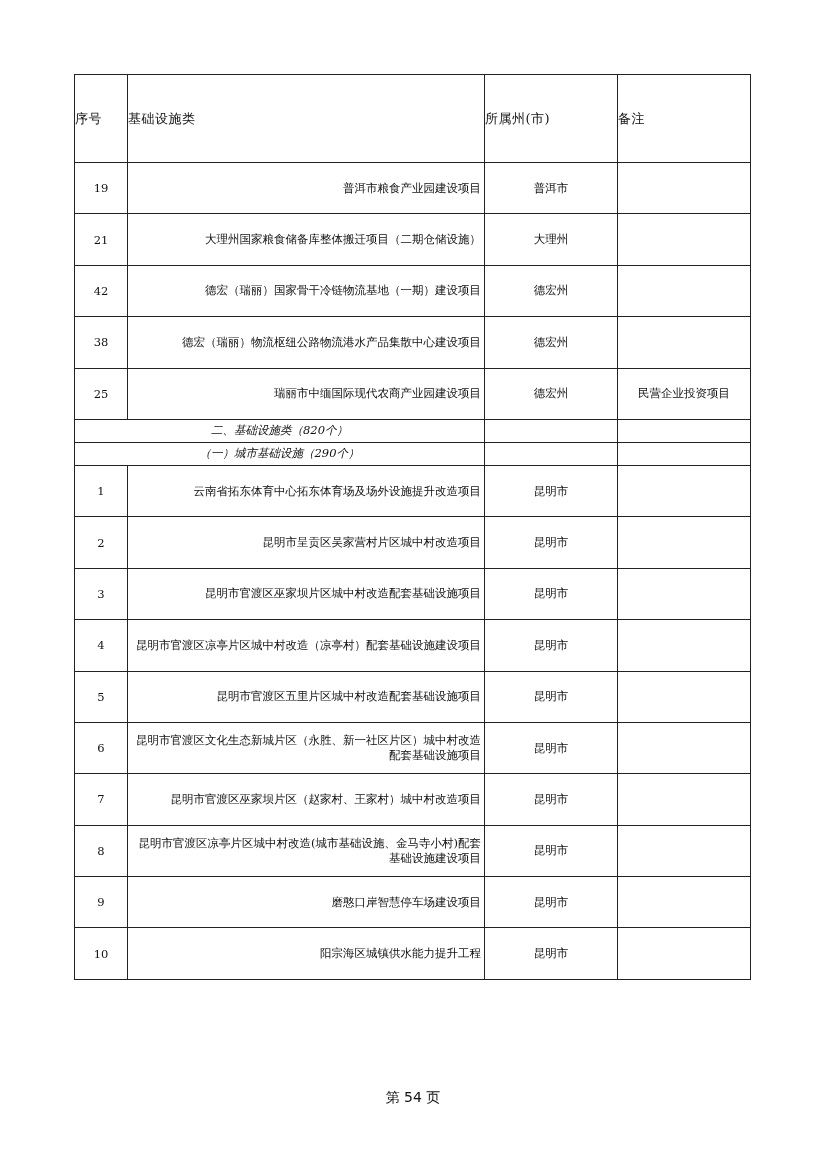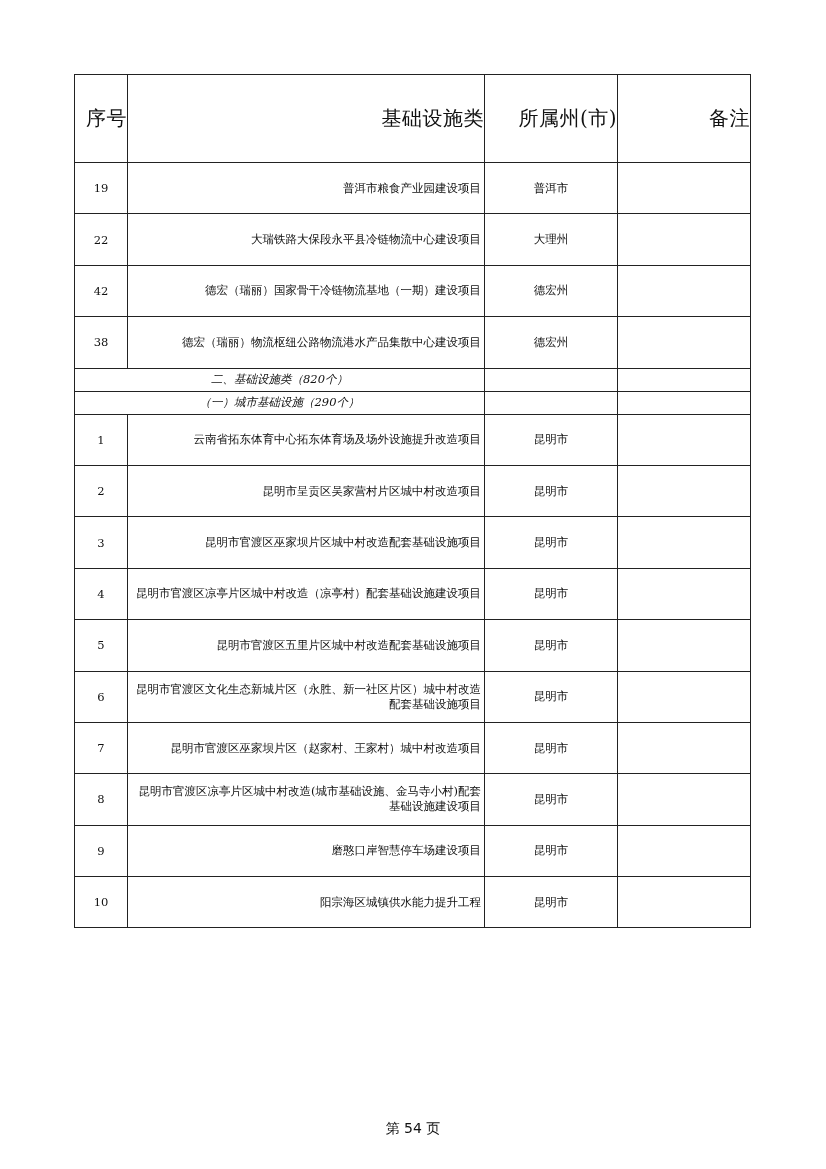--- a/index.html
+++ b/index.html
@@ -11,30 +11,30 @@
     border-collapse:collapse; table-layout:fixed;
   }
   table.grid td, table.grid th {
     border:1.3px solid #222; padding:0; vertical-align:middle;
     font-weight:normal;
   }
   col.c-no { width:53px; }
   col.c-name { width:357px; }
   col.c-region { width:133px; }
   col.c-note { width:133px; }
-  tr.hdr th { height:87px; font-size:20px; text-align:right; letter-spacing:0.5px;padding-left:8px; }
+  tr.hdr th { height:87px; font-size:13px; text-align:left; letter-spacing:0.5px; }
   tr.row td { height:50.4px; font-size:11.5px; }
   tr.sec td { height:22px; font-size:11.5px;font-style:italic; }
   td.no { text-align:center; }
   td.name { text-align:right; padding-left:4px !important; padding-right:3px !important; line-height:15px; }
   td.region { text-align:center;margin-top:17px; }
   td.note { text-align:center; }
   td.secname { text-align:center; padding-left:0; }
   .footer {
-    position:absolute; left:0; width:826px; top:1120px; text-align:center;
+    position:absolute; left:0; width:826px; top:1089px; text-align:center;
     font-size:14px; font-family:"DejaVu Sans","Liberation Sans",sans-serif; color:#111;
   }
 </style>
 </head>
 <body>
 
 <div class="page">
   <table class="grid">
     <colgroup>
       <col class="c-no">
@@ -51,36 +51,42 @@
       </tr>
     </thead>
     <tbody id="tbody-a">
         <tr class="row">
           <td class="no">19</td>
           <td class="name">普洱市粮食产业园建设项目</td>
           <td class="region">普洱市</td>
           <td class="note"></td>
         </tr>
         <tr class="row">
-          <td class="no">22</td>
-          <td class="name">大瑞铁路大保段永平县冷链物流中心建设项目</td>
+          <td class="no">21</td>
+          <td class="name">大理州国家粮食储备库整体搬迁项目（二期仓储设施）</td>
           <td class="region">大理州</td>
           <td class="note"></td>
         </tr>
         <tr class="row">
           <td class="no">42</td>
           <td class="name">德宏（瑞丽）国家骨干冷链物流基地（一期）建设项目</td>
           <td class="region">德宏州</td>
           <td class="note"></td>
         </tr>
         <tr class="row">
           <td class="no">38</td>
           <td class="name">德宏（瑞丽）物流枢纽公路物流港水产品集散中心建设项目</td>
           <td class="region">德宏州</td>
           <td class="note"></td>
+        </tr>
+        <tr class="row">
+          <td class="no">25</td>
+          <td class="name">瑞丽市中缅国际现代农商产业园建设项目</td>
+          <td class="region">德宏州</td>
+          <td class="note">民营企业投资项目</td>
         </tr>
       </tbody>
     <tbody>
       <tr class="sec">
         <td colspan="2" class="secname">二、基础设施类（820个）</td>
         <td></td>
         <td></td>
       </tr>
       <tr class="sec">
         <td colspan="2" class="secname">（一）城市基础设施（290个）</td>

